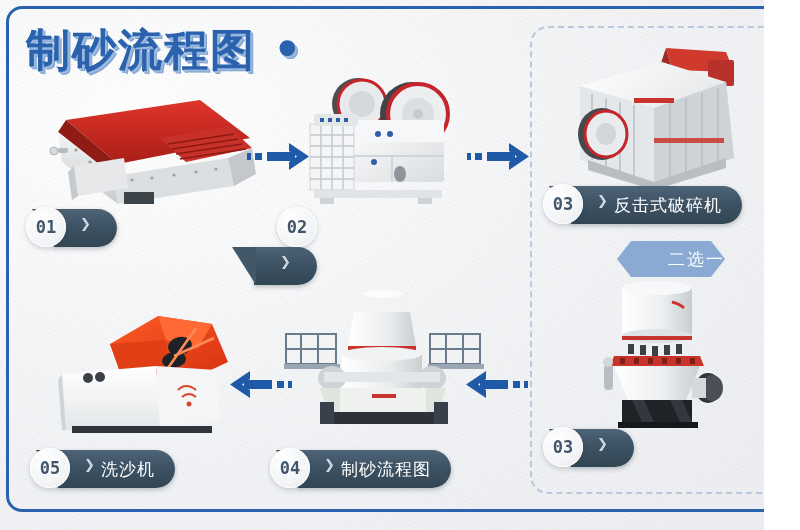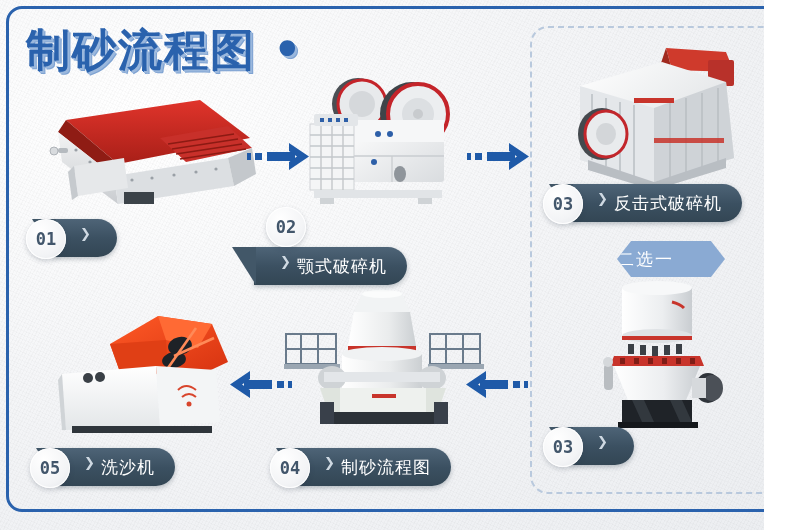--- a/index.html
+++ b/index.html
@@ -43,21 +43,21 @@
   }
 
   
   .option-panel{
     position:absolute;left:530px;top:26px;width:250px;height:468px;
     border:2px dashed #b9c9dd;border-radius:18px;box-sizing:border-box;
     z-index:2;
   }
 
   
-  .label-group{position:absolute;z-index:7;display:flex;align-items:flex-start;}
+  .label-group{position:absolute;z-index:7;display:flex;align-items:flex-end;}
   .num-badge{
     width:40px;height:40px;border-radius:50%;
     background:radial-gradient(circle at 35% 30%, #ffffff 0%, #f3f4f6 62%, #e3e6ea 100%);
     box-shadow:0 2px 5px rgba(40,55,75,0.22), inset 0 0 0 1px rgba(255,255,255,0.9);
     display:flex;align-items:center;justify-content:center;
     font-family:"DejaVu Sans Mono","Liberation Mono",monospace;
     font-weight:bold;font-size:17px;color:#42566b;
     position:relative;z-index:9;flex:0 0 auto;
   }
   .pill{
@@ -88,21 +88,21 @@
   }
 
   
   .arrow{position:absolute;z-index:5;}
 
   
   .hex{
     position:absolute;left:617px;top:241px;width:108px;height:36px;z-index:7;
     background:#8aaad3;
     clip-path:polygon(13% 0%, 87% 0%, 100% 50%, 87% 100%, 13% 100%, 0% 50%);
-    display:flex;align-items:center;justify-content:flex-start;
+    display:flex;align-items:center;justify-content:flex-end;
   }
   .hex span{
     color:#ffffff;font-size:17px;letter-spacing:2px;
     font-family:"DejaVu Sans","Liberation Sans",sans-serif;
   }
 
   
   .machine{position:absolute;z-index:3;}
   .machine svg{display:block;}
 </style>
@@ -435,32 +435,31 @@
       <rect x="49" y="13" width="7" height="7" fill="#1f5aa8"></rect>
       <rect x="16" y="12" width="28" height="9" fill="#1f5aa8"></rect>
       <polygon points="22,3 2,16.5 22,30 22,22 14,16.5 22,11" fill="#1f5aa8"></polygon>
     </svg>
   </div>
 
   <div class="hex">
     <span>二选一</span>
   </div>
 
-  <div class="label-group" style="left:26px;top:207px;margin-top:12px;">
+  <div class="label-group" style="left:26px;top:207px;">
     <div class="num-badge">01</div>
     <div class="pill">
       <span class="chev">❯</span>
     </div>
   </div>
 
   <div class="label-group" style="left:266px;top:207px;flex-direction:column;">
     <div class="num-badge">02</div>
     <div class="pill">
       <span class="chev">❯</span>
-      <span class="ptext">颚式破碎机</span>
     </div>
   </div>
 
   <div class="label-group" style="left:543px;top:184px;">
     <div class="num-badge">03</div>
     <div class="pill">
       <span class="chev">❯</span>
       <span class="ptext">反击式破碎机</span>
     </div>
   </div>

